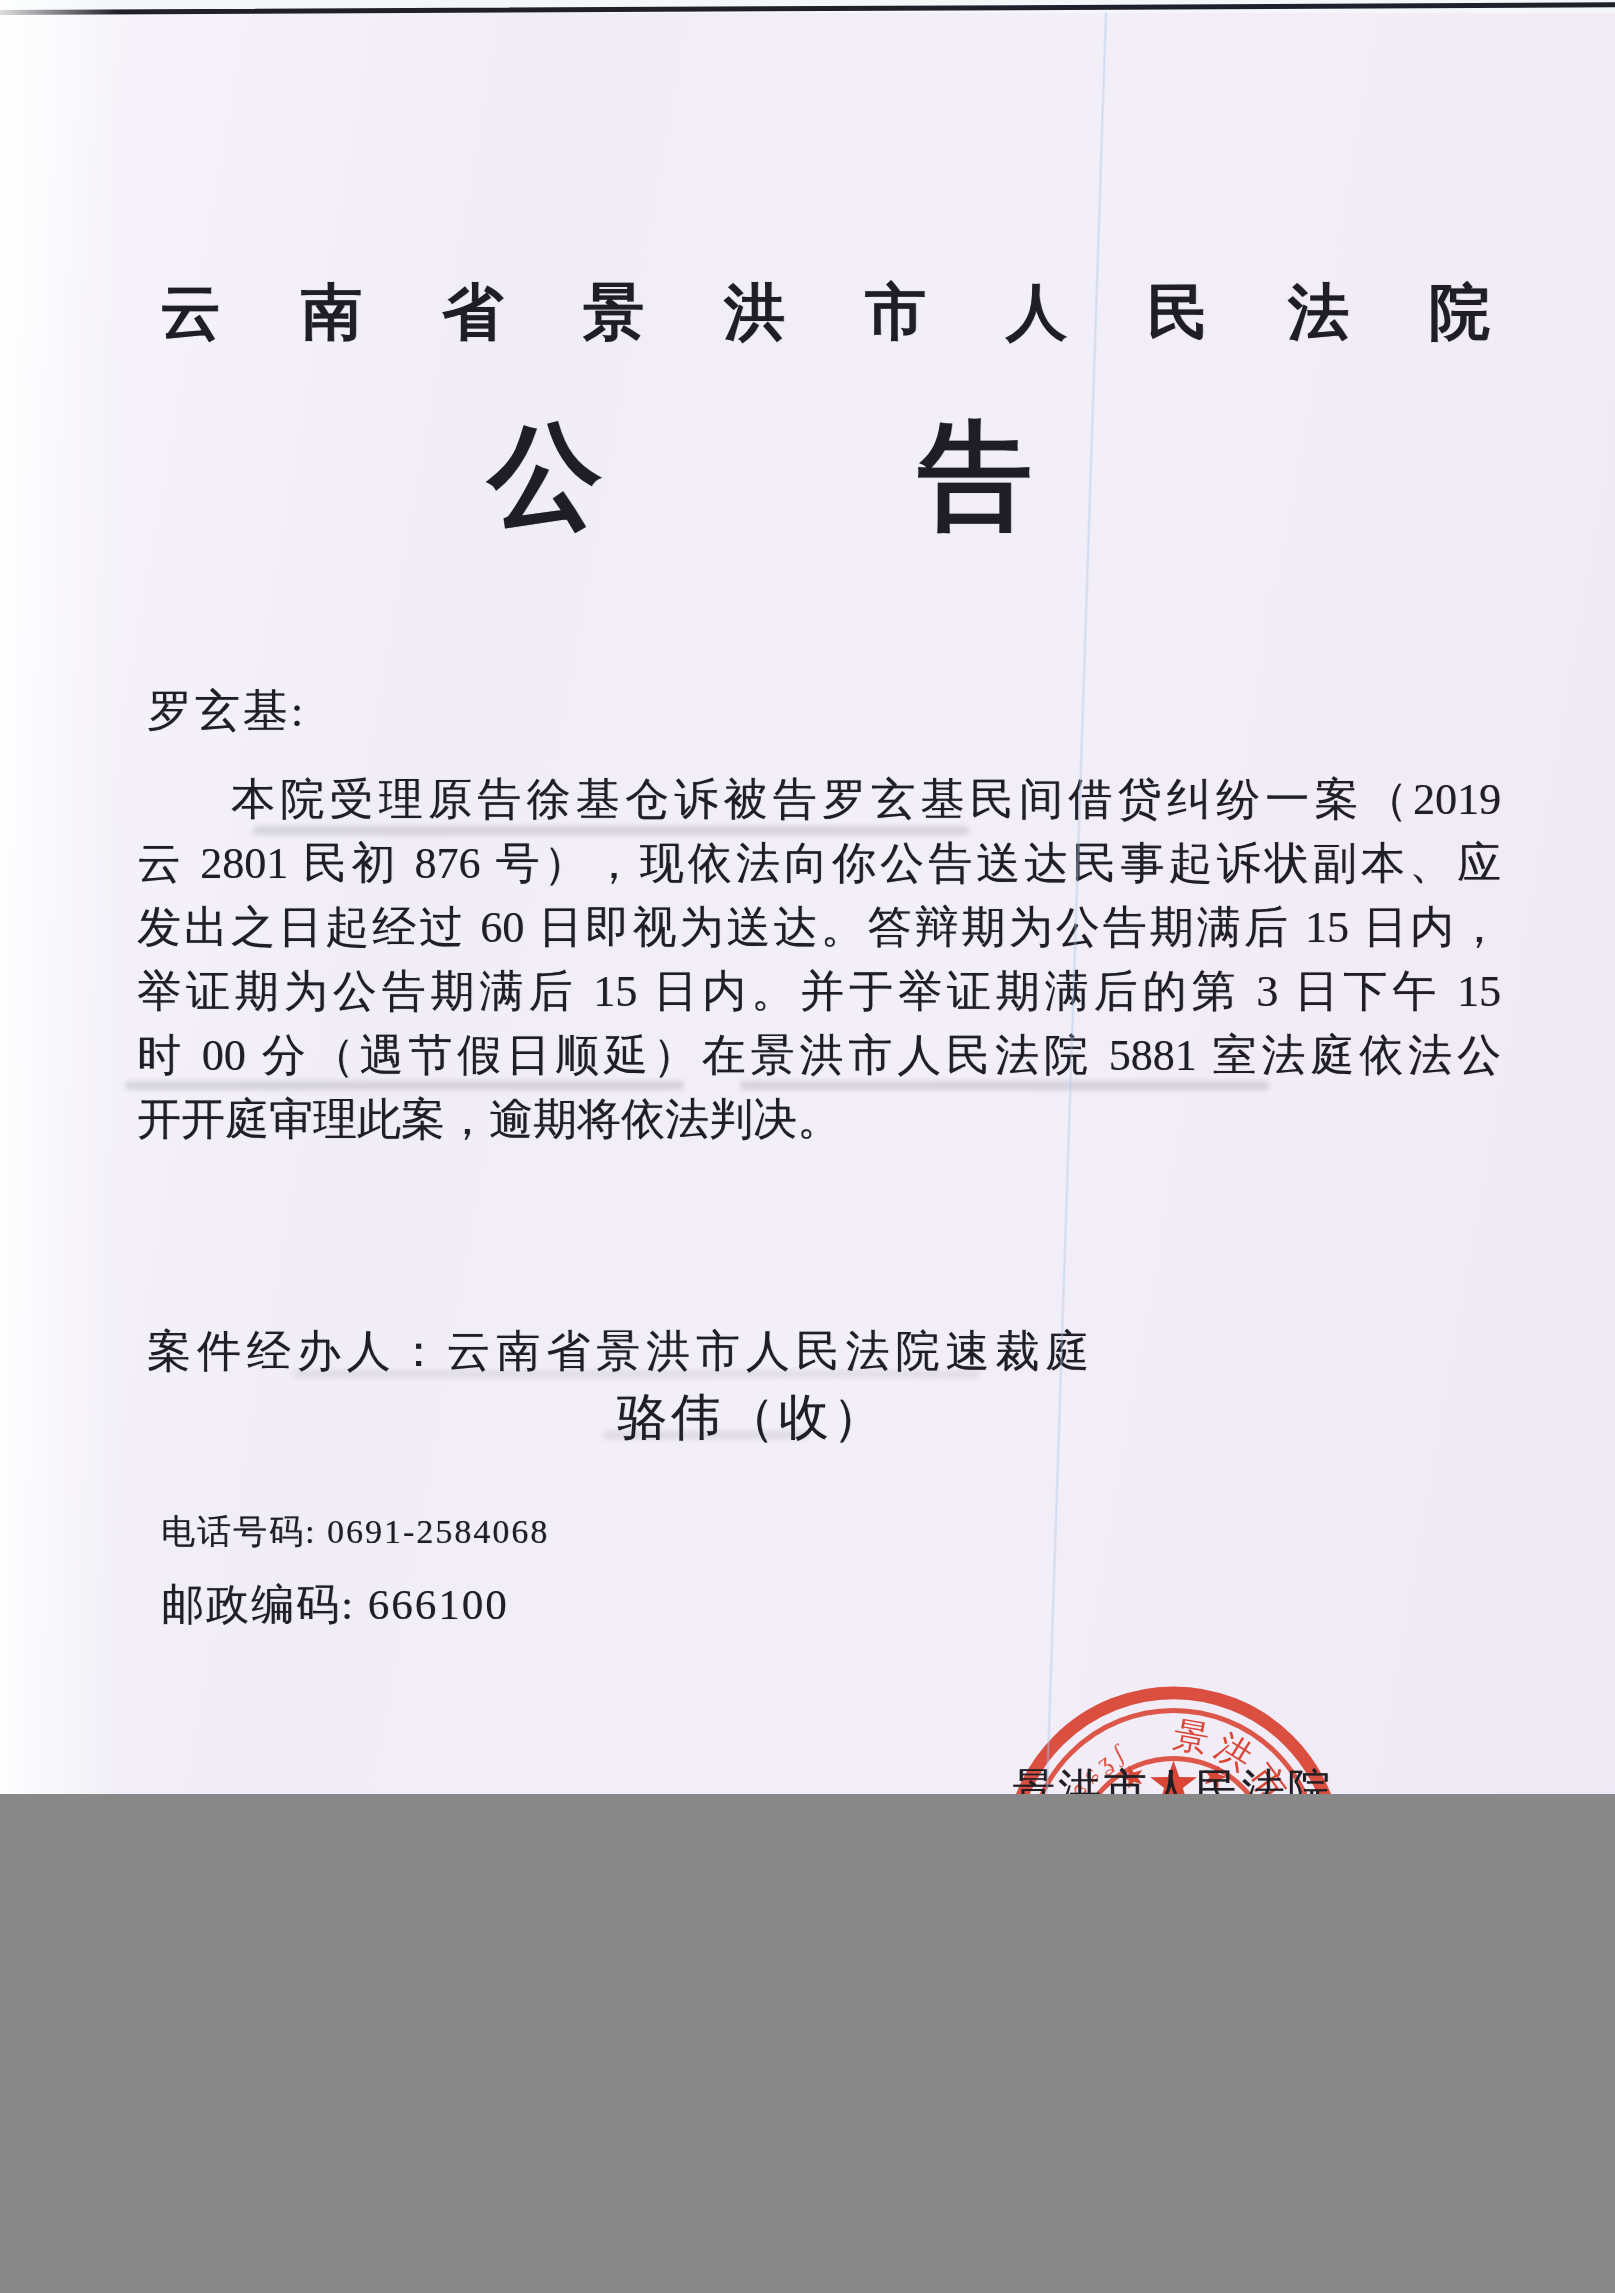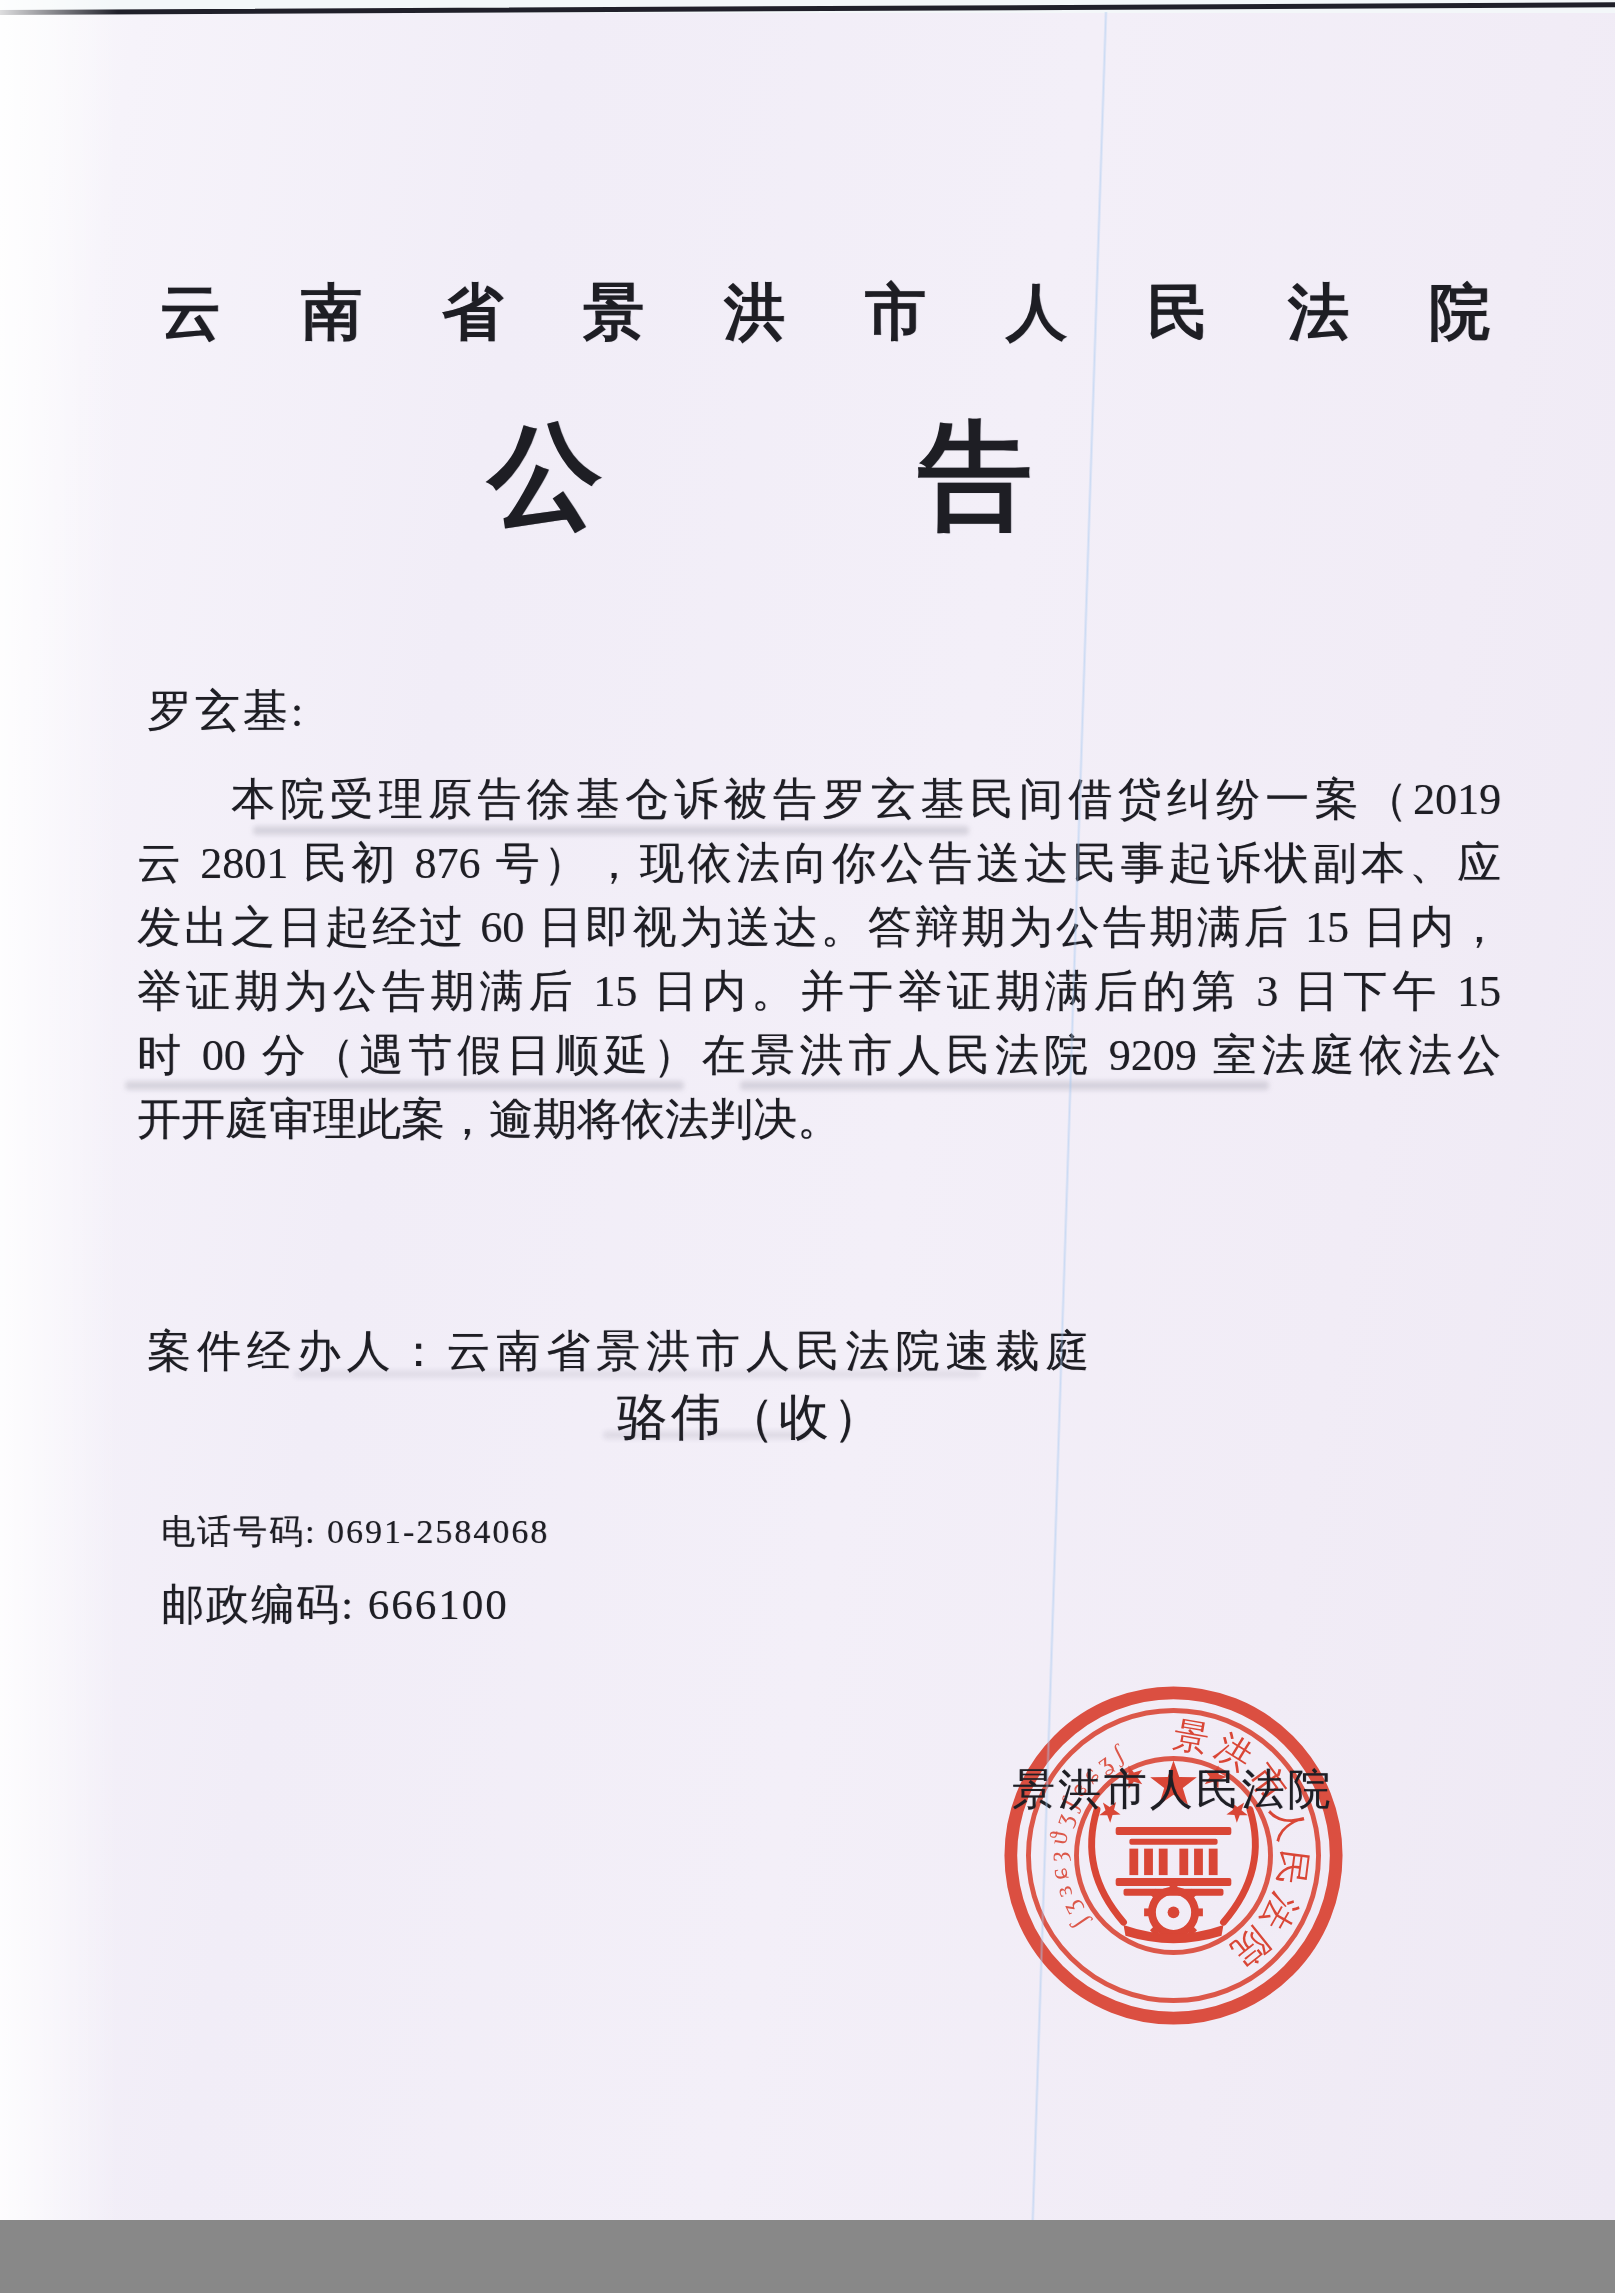--- a/index.html
+++ b/index.html
@@ -1,18 +1,18 @@
 <!DOCTYPE html>
 <html><head>
 <meta charset="utf-8">
 <style>
   html,body{margin:0;padding:0;background:#888;}
   .page{
     position:relative;
-    width:1615px;height:2220px;
+    width:1615px;height:1794px;
     overflow:hidden;
     background:linear-gradient(100deg,#fafafc 0%,#f6f3fa 7%,#f1edf7 28%,#f3eff8 55%,#f1ecf6 78%,#eee9f4 100%);
     font-family:"Liberation Serif","DejaVu Serif",serif;
   }
   
   .top-strip{position:absolute;left:0;top:0;width:1615px;height:12.7px;background:#f3f7f9;}
   .top-scanline{position:absolute;left:-9.8px;top:9.8px;width:1647px;height:4.9px;background:#20202a;
     transform:rotate(-0.27deg);transform-origin:left top;border-radius:2px;}
   .crease{position:absolute;left:1104px;top:11.8px;width:3.9px;height:2284px;
     background:linear-gradient(90deg,rgba(255,255,255,0),rgba(165,200,240,.5),rgba(255,255,255,0));
@@ -54,21 +54,21 @@
   <div class="txt court-title">云南省景洪市人民法院</div>
   <div class="txt doc-title">公告</div>
 
   <div class="txt recipient">罗玄基:</div>
 
   <div class="body-wrap">
     <div class="bline first">本院受理原告徐基仓诉被告罗玄基民间借贷纠纷一案（2019</div>
     <div class="bline">云 2801 民初 876 号），现依法向你公告送达民事起诉状副本、应</div>
     <div class="bline">发出之日起经过 60 日即视为送达。答辩期为公告期满后 15 日内，</div>
     <div class="bline">举证期为公告期满后 15 日内。并于举证期满后的第 3 日下午 15</div>
-    <div class="bline">时 00 分（遇节假日顺延）在景洪市人民法院 9209 室法庭依法公</div>
+    <div class="bline">时 00 分（遇节假日顺延）在景洪市人民法院 5881 室法庭依法公</div>
     <div class="bline last">开开庭审理此案，逾期将依法判决。</div>
   </div>
 
   <div class="txt handler">案件经办人：云南省景洪市人民法院速裁庭</div>
   <div class="txt receiver">骆伟（收）</div>
 
   <div class="txt phone">电话号码: 0691-2584068</div>
   <div class="txt postal">邮政编码: 666100</div>
 
   <div class="txt sign-court">景洪市人民法院</div>

